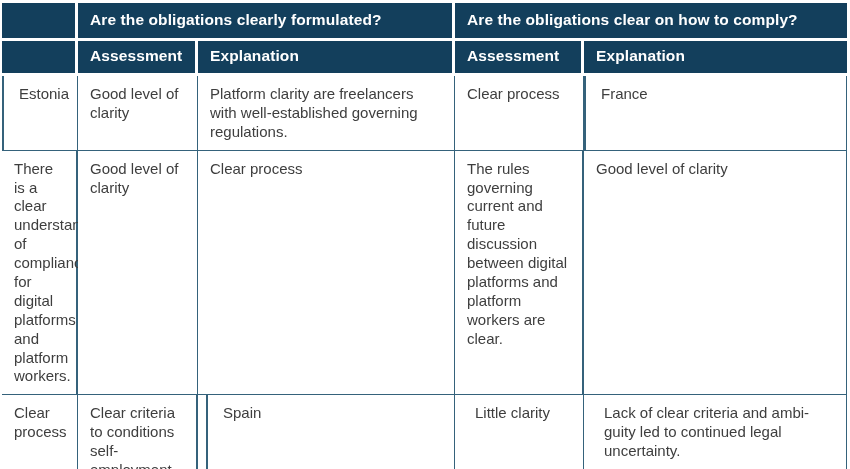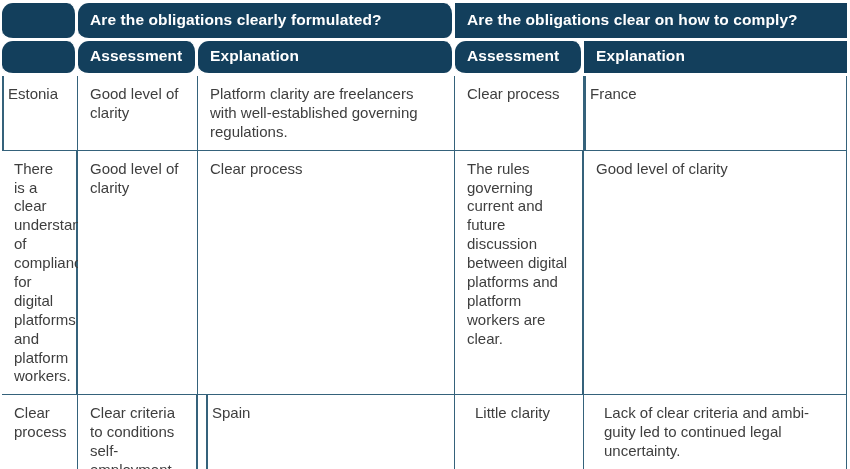--- a/index.html
+++ b/index.html
@@ -32,35 +32,35 @@
     background: #133F5C;
     color: #ffffff;
     font-weight: bold;
     font-size: 15.5px;
     display: flex;
     align-items: center;
     padding: 0 10px 2px 12px;
     border-bottom: 3px solid #ffffff;
     letter-spacing: 0.1px;
   }
-  .hcell.gap-r { border-right: 3px solid #ffffff; border-radius: 11px; }
+  .hcell.gap-r { border-right: 3px solid #ffffff; }
   .span2a { grid-column: 2 / span 2; }
   .span2b { grid-column: 4 / span 2; }
 
   
   .bcell {
     background: #ffffff;
     color: #3E3E3E;
     font-size: 15px;
     line-height: 1.26;
     padding: 9px 12px 8px 12px;
     border-right: 1.5px solid #35627B;
     border-bottom: 1.5px solid #35627B;
   }
-  .bcell.country { padding-left: 4px; }
+  .bcell.country { padding-left: 15px; }
   .bcell.col-first { border-left: 2px solid #35627B; }
   .bcell.col-last  { border-right: 2px solid #35627B; }
   .bcell.row-last  { border-bottom: 2px solid #35627B; margin-left: 8px; }
 </style>
 </head>
 <body>
 
 <div class="canvas">
   <div class="table">
 

